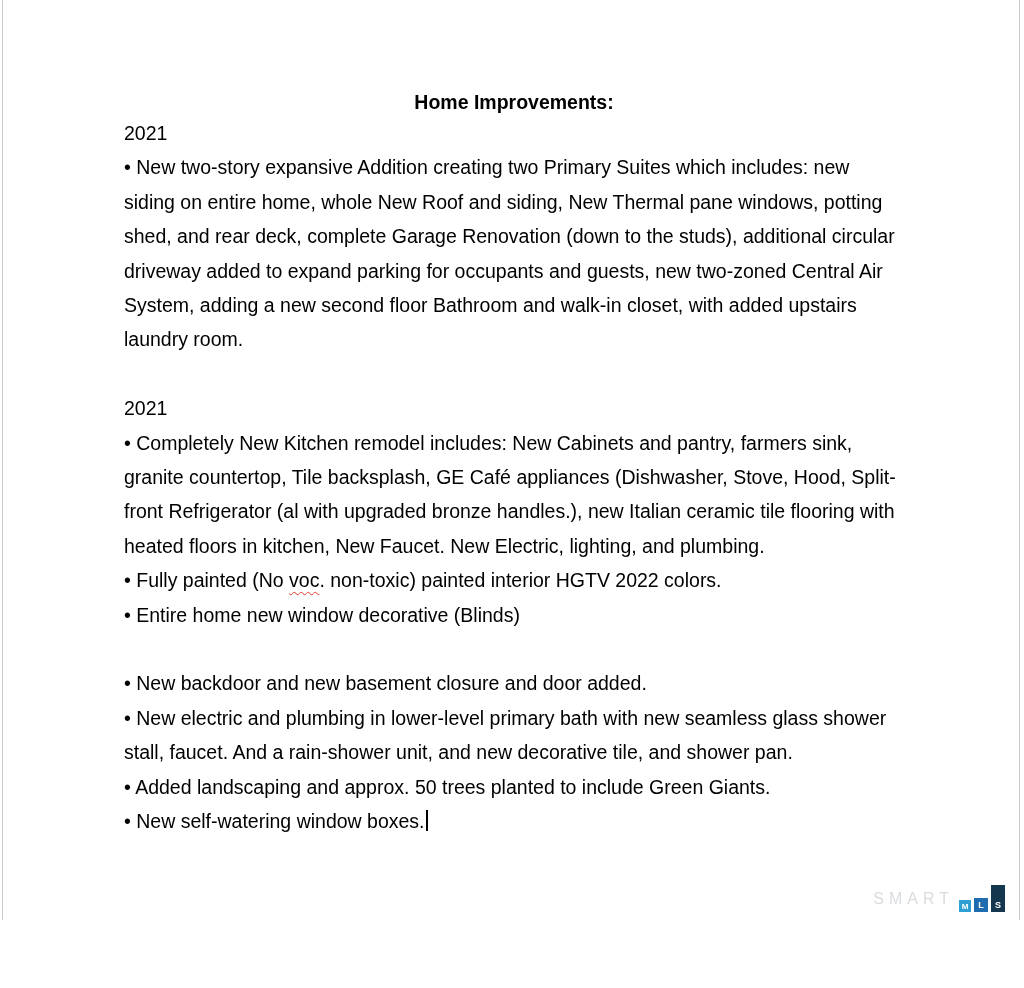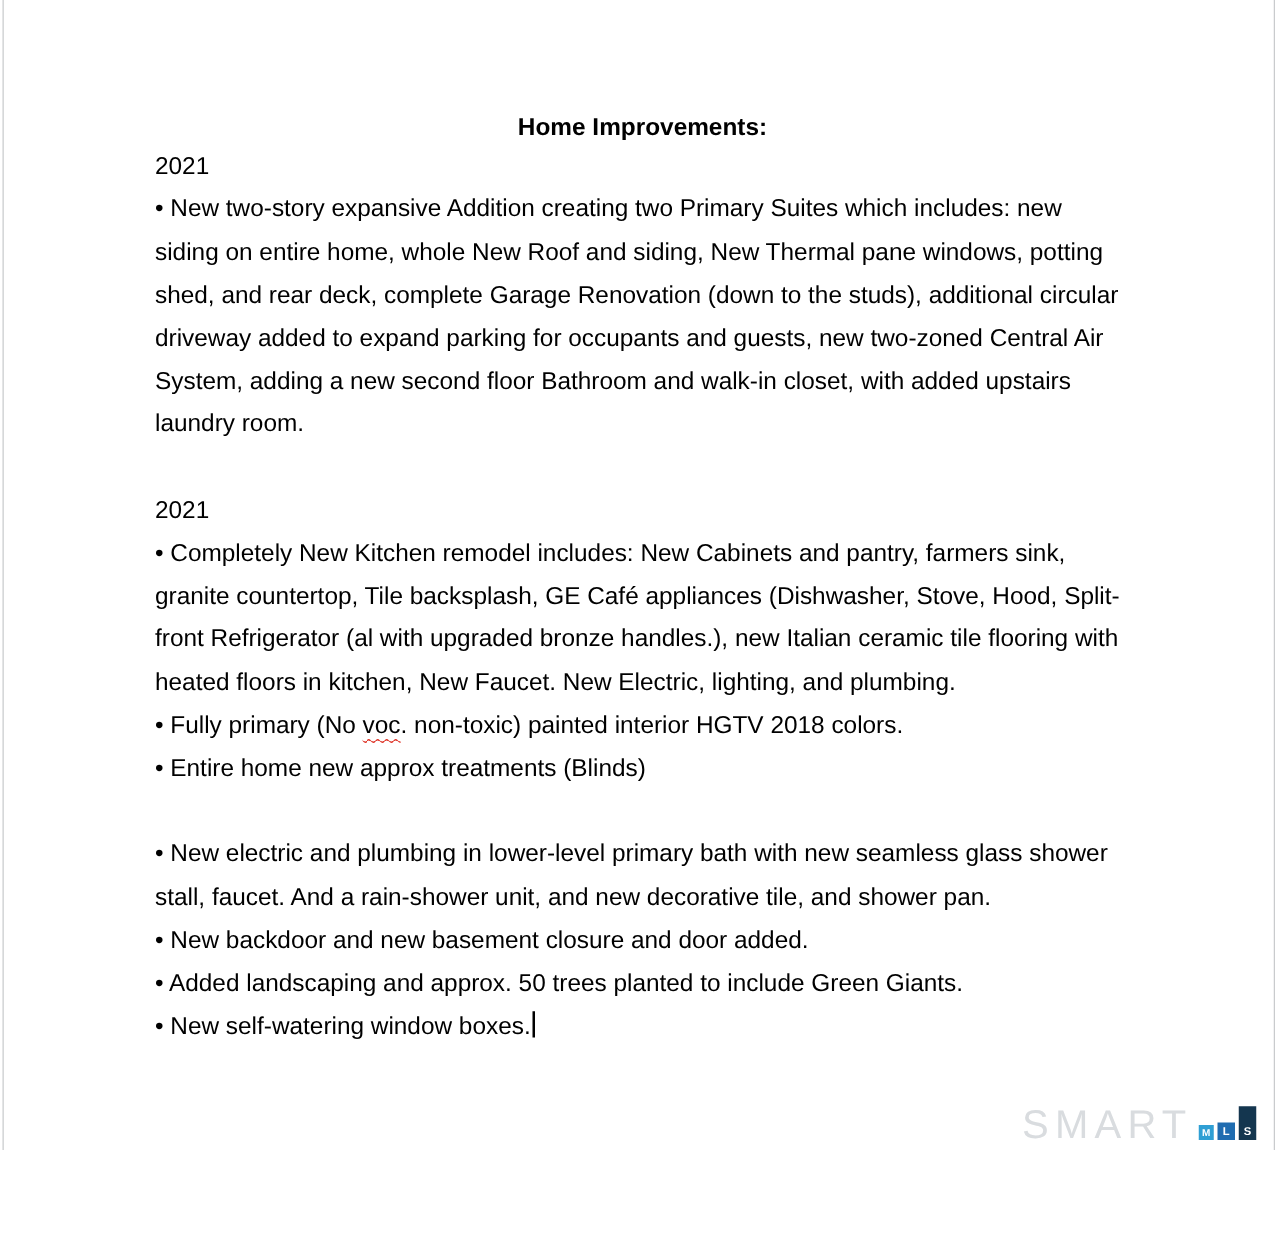--- a/index.html
+++ b/index.html
@@ -66,21 +66,21 @@
   }
   .logo {
     position: absolute;
     right: 14px;
     bottom: 8px;
     display: flex;
     align-items: flex-end;
     user-select: none;
   }
   .brand {
-    font-size: 32px;
+    font-size: 16px;
     line-height: 24px;
     letter-spacing: 5px;
     color: var(--brand-wordmark, #d9dcdf);
     margin-right: 2px;
     margin-bottom: 1px;
   }
   .sq {
     display: flex;
     align-items: center;
     justify-content: center;
@@ -122,30 +122,30 @@
     <p>2021</p>
 
     <p>• New two-story expansive Addition creating two Primary Suites which includes: new siding on entire home, whole New Roof and siding, New Thermal pane windows, potting shed, and rear deck, complete Garage Renovation (down to the studs), additional circular driveway added to expand parking for occupants and guests, new two-zoned Central Air System, adding a new second floor Bathroom and walk-in closet, with added upstairs laundry room.</p>
 
     <div class="blank-line"></div>
 
     <p>2021</p>
 
     <p>• Completely New Kitchen remodel includes: New Cabinets and pantry, farmers sink, granite countertop, Tile backsplash, GE Café appliances (Dishwasher, Stove, Hood, Split-front Refrigerator (al with upgraded bronze handles.), new Italian ceramic tile flooring with heated floors in kitchen, New Faucet. New Electric, lighting, and plumbing.</p>
 
-    <p><span>• Fully primary (No </span><span class="misspelled">voc</span><span>. non-toxic) painted interior HGTV 2018 colors.</span></p>
+    <p><span>• Fully painted (No </span><span class="misspelled">voc</span><span>. non-toxic) painted interior HGTV 2022 colors.</span></p>
 
-    <p>• Entire home new approx treatments (Blinds)</p>
+    <p>• Entire home new window decorative (Blinds)</p>
 
 
     <div class="blank-line"></div>
 
+    <p>• New backdoor and new basement closure and door added.</p>
+
     <p>• New electric and plumbing in lower-level primary bath with new seamless glass shower stall, faucet. And a rain-shower unit, and new decorative tile, and shower pan.</p>
-
-    <p>• New backdoor and new basement closure and door added.</p>
 
     <p>• Added landscaping and approx. 50 trees planted to include Green Giants.</p>
 
     <p><span>• New self-watering window boxes.</span><span class="caret"></span></p>
 
   </div>
 
   <div class="logo">
     <span class="brand">SMART</span>
     <span class="sq sq-m">M</span>

